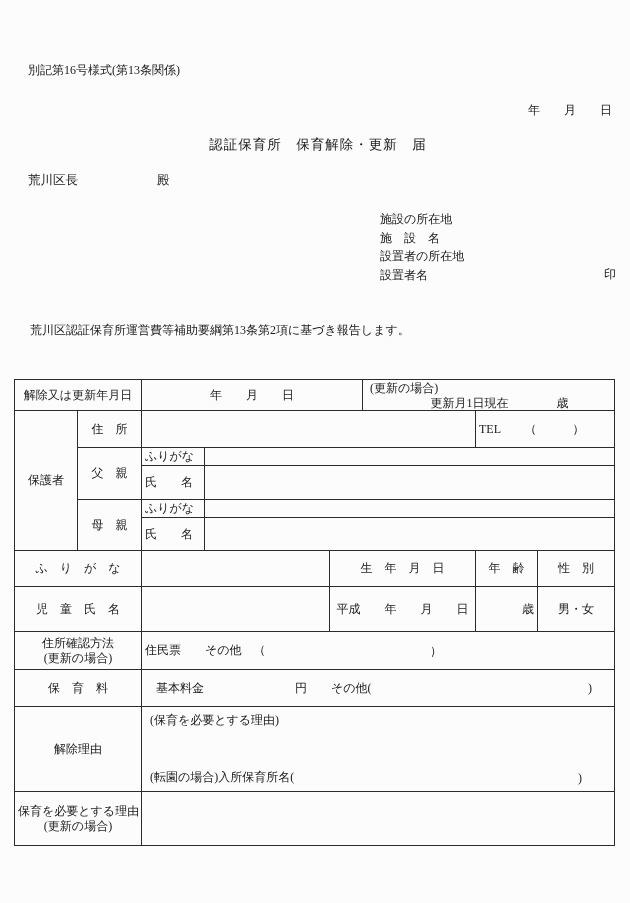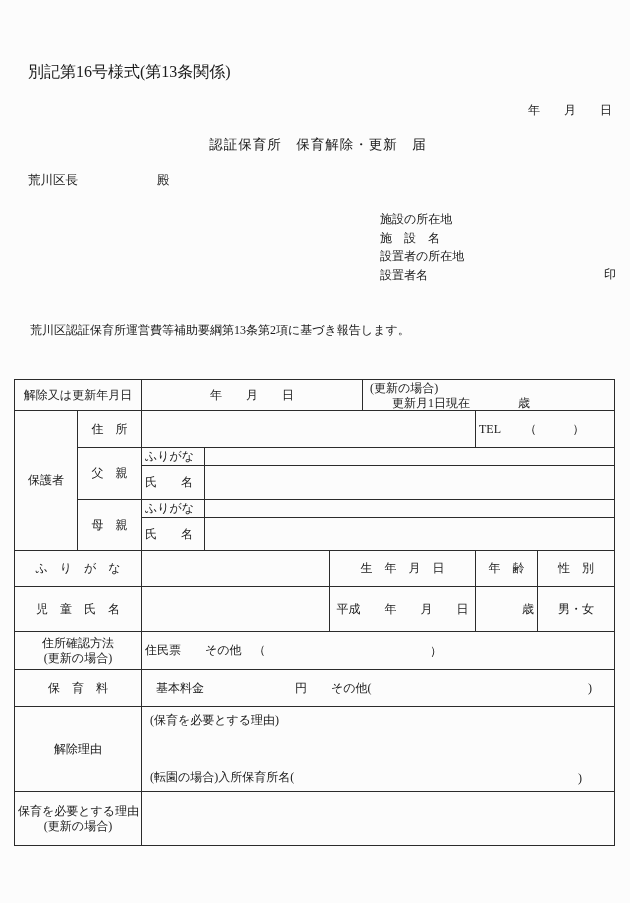--- a/index.html
+++ b/index.html
@@ -4,21 +4,21 @@
 <style>
   html,body{margin:0;padding:0;}
   body{
     width:630px;height:903px;
     background:#fcfcfc;
     font-family:"Liberation Serif","DejaVu Serif",serif;
     color:#1a1a1a;
   }
   .page{position:relative;width:630px;height:903px;overflow:hidden;background:#fcfcfc;}
   .abs{position:absolute;}
-  .form-number{left:28px;top:62px;font-size:16px;}
+  .form-number{left:28px;top:62px;font-size:12px;}
   .date-line{right:18px;top:102px;font-size:12px;}
   .title{left:6px;right:0;top:136px;text-align:center;font-size:13.5px;letter-spacing:1px;}
   .addressee{left:28px;top:172px;font-size:12.5px;}
   .addressee .dono{display:inline-block;margin-left:79px;}
   .office-block{left:380px;top:210px;font-size:12px;}
   .office-block .oline{height:18.5px;line-height:18.5px;}
   .office-block .seal{position:absolute;left:224px;top:56px;font-size:12px;}
   .intro{left:30px;top:322px;font-size:12px;}
   .footnote{left:14px;top:820px;font-size:12px;}
 
@@ -34,21 +34,21 @@
   .h30{height:30px}.h37{height:37px}.h18{height:18px}.h34{height:34px}
   .h33{height:33px}.h19{height:36px}.h45{height:45px}.h38{height:38px}
   .h85{height:85px}.h43{height:54px}
   .tc{text-align:center;}
   .bL{border-left:2px solid #2b2b2b;}
   .dotB{border-bottom:1px dotted #8f8f8f;}
   .dotT{border-top:1px dotted #8f8f8f;}
   .date-cell{padding-right:70px;}
   .renewal-cell{vertical-align:top;}
   .renewal-cell .rline{line-height:14px;padding:1px 4px 0 4px;}
-  .renewal-cell .indent{padding-left:26px;}
+  .renewal-cell .indent{padding-left:26px;text-align:center;}
   .furi-label{padding-left:5px;font-size:11.5px;}
   .name-label{padding-left:6px;}
   .tel-cell{padding-left:4px;margin-left:40px;}
   .right{text-align:right;padding-right:10px;}
   .two-line div{line-height:15px;text-align:center;}
   .rel{position:relative;}
   .cellabs{position:absolute;top:50%;transform:translateY(-50%);}
   .pinned{position:absolute;}
   .pad12{padding-left:12px;}
   .reason-cell{vertical-align:top;}

